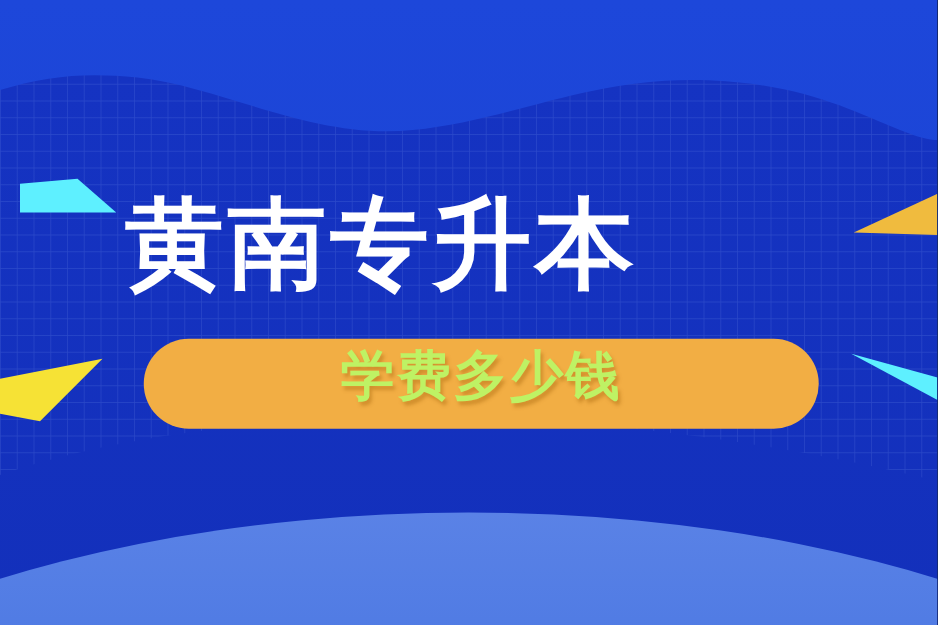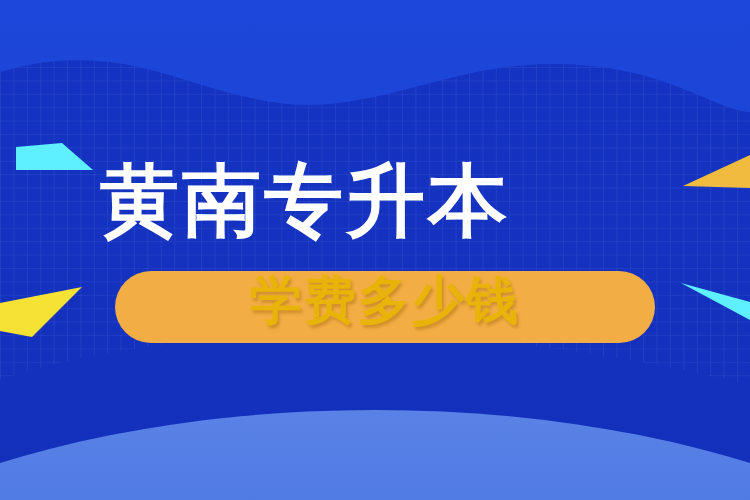--- a/index.html
+++ b/index.html
@@ -36,41 +36,42 @@
     left: 0;
     top: 158px;
     width: 610px;
     text-align: center;
     color: #ffffff;
     font-size: 79px;
     line-height: 86px;
     font-weight: bold;
     letter-spacing: 3px;
     white-space: nowrap;
+    font-family: Liberation Mono, monospace;
   }
   .pill {
     position: absolute;
     left: 115px;
     top: 271px;
     width: 540px;
     height: 72px;
     border-radius: 36px;
     background: #f2ae44;
   }
   .pill-text {
     position: absolute;
     left: 115px;
     top: 271px;
     width: 540px;
     height: 60px;
     display: flex;
     align-items: center;
     justify-content: center;
-    color: #eab308;
-    font-size: 52px;
+    color: #bef264;
+    font-size: 43px;
     font-weight: bold;
     letter-spacing: 2px;
     white-space: nowrap;
     text-shadow: 2px 3px 3px rgba(150,85,0,0.35);
   }
 </style>
 </head>
 <body>
 
 <div id="banner">

